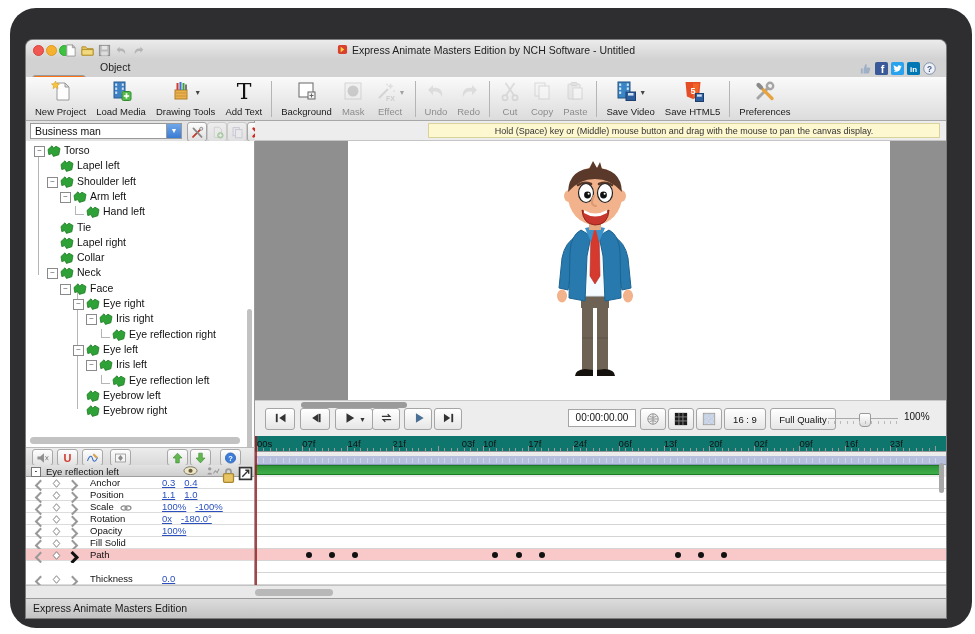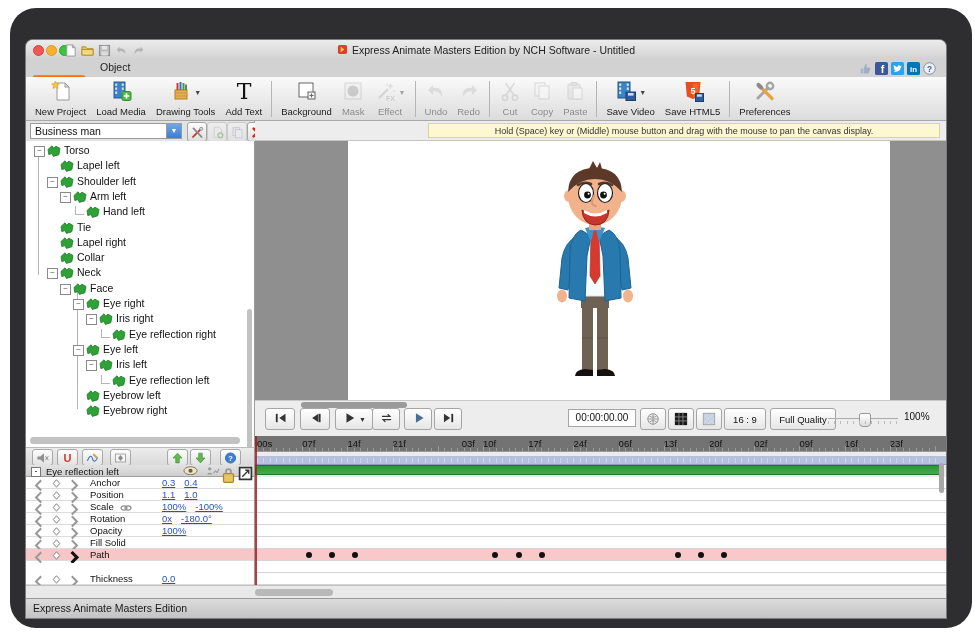--- a/index.html
+++ b/index.html
@@ -74,21 +74,21 @@
   .timefield{position:absolute;left:313px;top:8px;width:66px;height:16px;background:#fff;border:1px solid #a5a5a5;font-size:10px;text-align:center;line-height:16px;color:#111}
   .ctlbtn{position:absolute;top:7px;width:24px;height:20px;background:linear-gradient(#ffffff,#e6e6e6);border:1px solid #a5a5a5;border-radius:3px;display:flex;align-items:center;justify-content:center}
   .ctlbtn svg{width:14px;height:14px}
   .wbtn{position:absolute;top:7px;height:20px;background:linear-gradient(#ffffff,#e6e6e6);border:1px solid #a5a5a5;border-radius:3px;font-size:9.5px;color:#111;display:flex;align-items:center;justify-content:center}
   .slider{position:absolute;left:573px;top:12px;width:70px;height:12px}
   .slider .line{position:absolute;left:0;top:5px;width:100%;height:1px;background:#aaa}
   .slider .tick{position:absolute;top:8px;width:1px;height:3px;background:#bbb}
   .slider .handle{position:absolute;left:31px;top:0;width:10px;height:12px;background:linear-gradient(#fff,#ddd);border:1px solid #999;border-radius:2px 2px 4px 4px}
   .zoomlabel{position:absolute;left:649px;top:10px;font-size:10px;color:#111}
   
-  .ruler{position:absolute;left:229px;top:396px;width:691px;height:16px;background:#737373;border-bottom:1px solid #999;box-sizing:border-box;overflow:hidden}
+  .ruler{position:absolute;left:229px;top:396px;width:691px;height:16px;background:#0f766e;border-bottom:1px solid #999;box-sizing:border-box;overflow:hidden}
   .rlab{position:absolute;top:2px;font-size:9.5px;color:#111}
   .rtick{position:absolute;bottom:0;width:1px;background:#999}
   .workband{position:absolute;left:229px;top:416px;width:691px;height:9px;background:#b6c0dc;border-bottom:1px solid #8d99bd;box-sizing:border-box;overflow:hidden}
   .wtick{position:absolute;top:2px;width:1px;height:5px;background:#cdd5ea}
   .greenbar{position:absolute;left:229px;top:425px;width:686px;height:10px;background:linear-gradient(#2e9437,#3fae49);border:1px solid #1d7а24;border:1px solid #1d7a24;box-sizing:border-box}
   .tracks{position:absolute;left:229px;top:437px;width:691px;height:108px;background:#fff}
   .track{position:absolute;left:0;width:100%;height:12px;border-bottom:1px solid #d4d4d4;box-sizing:border-box}
   .track.selected{background:#f9c9c9}
   .kdot{position:absolute;top:3px;width:6px;height:6px;border-radius:50%;background:#111}
   .playhead{position:absolute;left:229px;top:396px;width:2px;height:149px;background:rgba(165,30,30,.85)}

